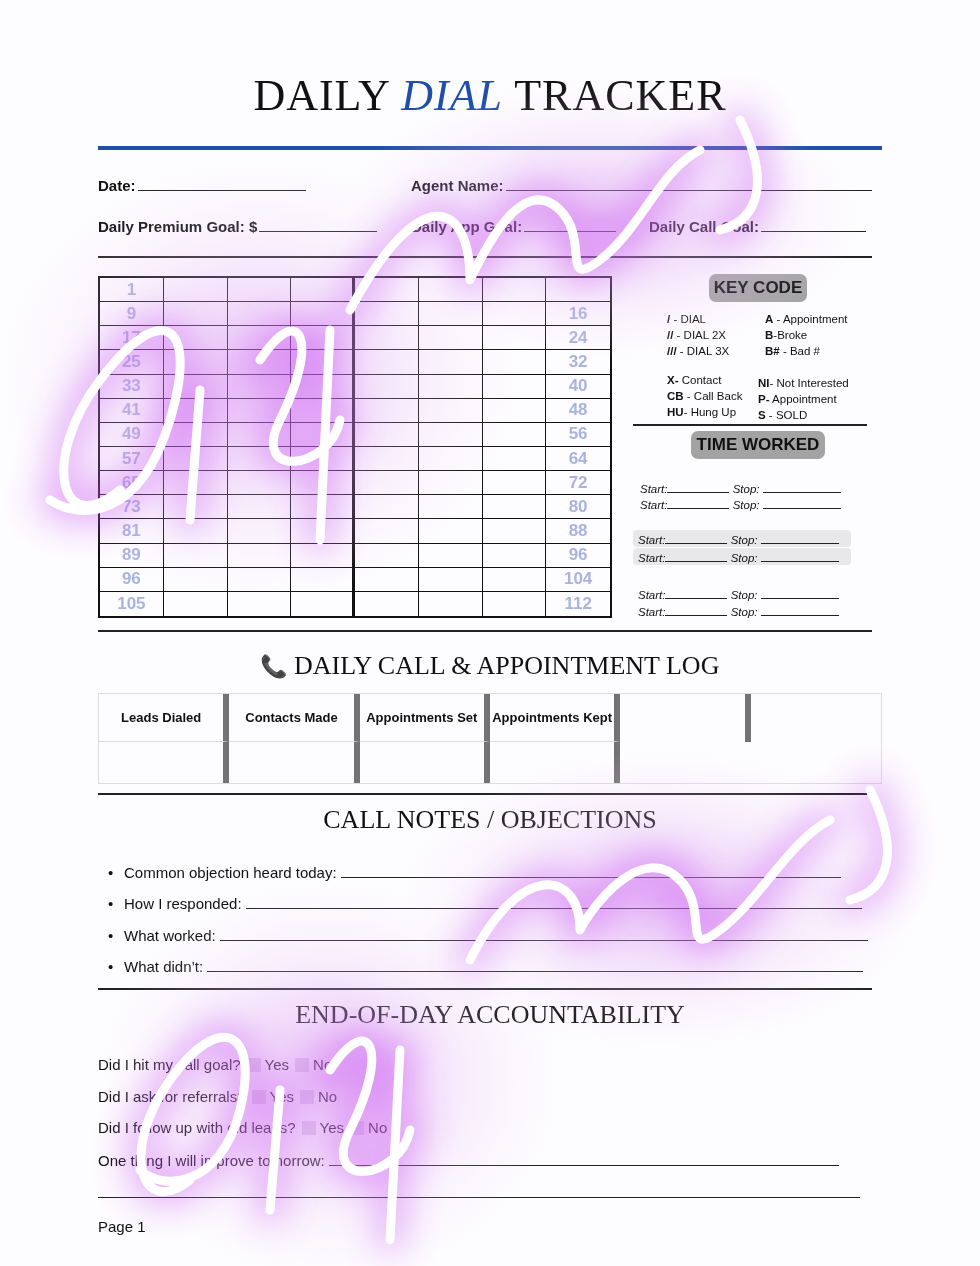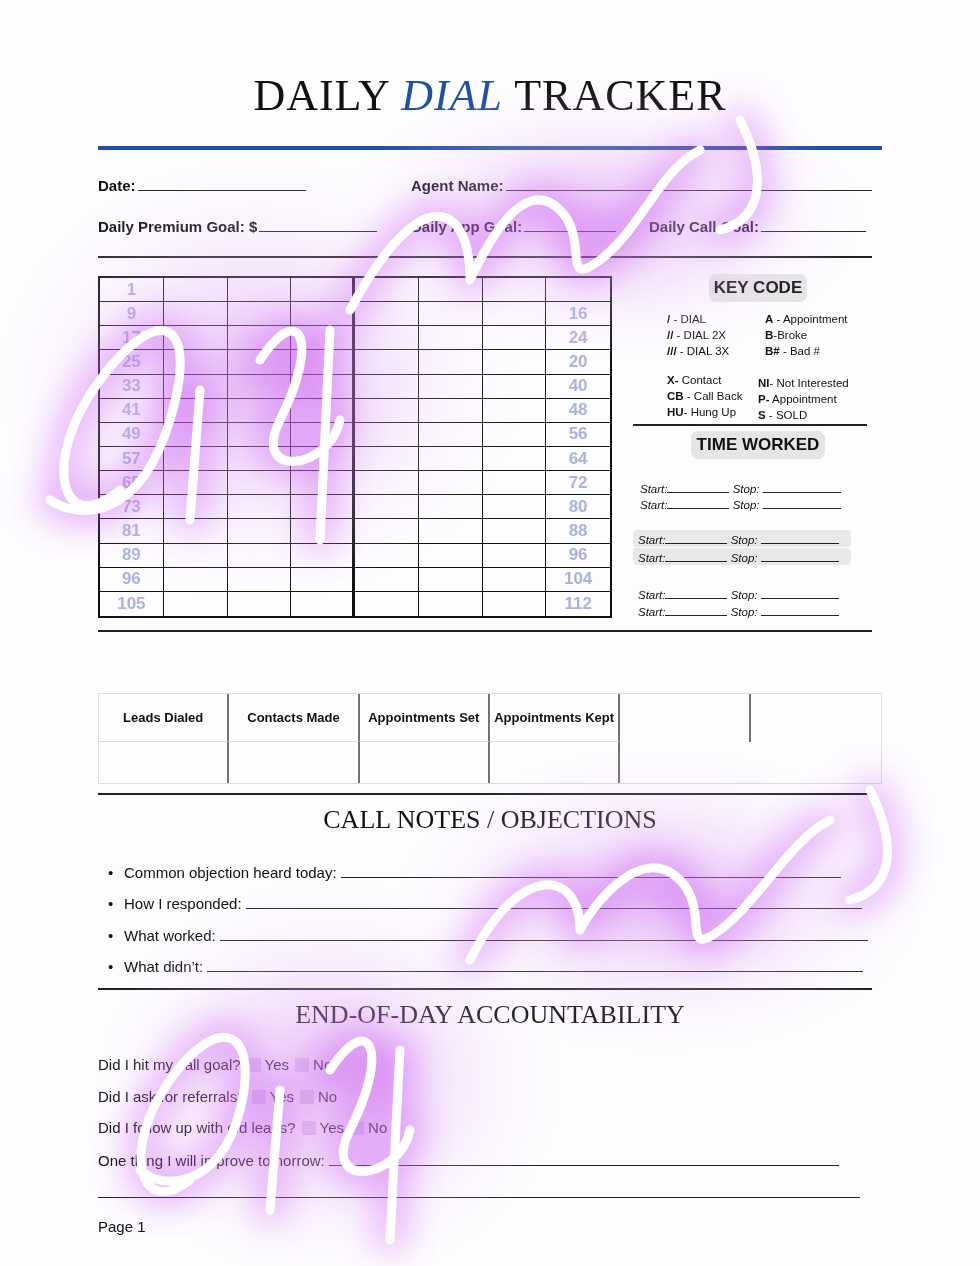--- a/index.html
+++ b/index.html
@@ -12,32 +12,32 @@
   .field .line{display:inline-block;border-bottom:1.5px solid #222;height:14px;vertical-align:baseline;margin-left:2px;}
   .hr{position:absolute;left:98px;width:774px;height:0;border-top:2.5px solid #222;}
   .hr.short{width:234px;}
   
   .grid{position:absolute;left:98px;top:276px;width:514px;height:342px;border:2px solid #111;box-sizing:border-box;display:grid;grid-template-columns:repeat(8,1fr);grid-template-rows:repeat(14,1fr);}
   .cell{border-right:1.5px solid #111;border-bottom:1.5px solid #111;font-weight:bold;color:#a9b3de;font-size:17px;display:flex;align-items:center;justify-content:center;box-sizing:border-box;}
   .cell:nth-child(8n){border-right:none;}
   .cell:nth-child(8n+4){border-right:3px solid #111;}
   .grid .cell.lastrow{border-bottom:none;}
   
-  .pill{position:absolute;background:#e5e5e5;border-radius:7px;font-weight:bold;font-size:17px;color:#111;text-align:center;line-height:28px;height:28px;}
+  .pill{position:absolute;background:#a3a3a3;border-radius:7px;font-weight:bold;font-size:17px;color:#111;text-align:center;line-height:28px;height:28px;}
   .key{position:absolute;font-size:11.5px;color:#111;line-height:16px;white-space:nowrap;}
   .key b{font-weight:bold;}
   .tw{position:absolute;font-size:11.5px;color:#111;white-space:nowrap;font-style:italic;}
   .tw .u{display:inline-block;border-bottom:1px solid #222;height:10px;vertical-align:baseline;}
   .tw-band{position:absolute;left:633px;width:218px;height:17px;background:#e8e8ea;border-radius:4px;}
   
   .section-title{position:absolute;left:0;width:980px;text-align:center;font-family:"Liberation Serif",serif;font-size:26px;color:#111;}
   .phone{display:inline-block;margin-right:6px;font-size:22px;}
   
   .log{position:absolute;left:98px;top:693px;width:784px;height:91px;border:1px solid #ddd;box-sizing:border-box;display:grid;grid-template-columns:repeat(6,1fr);grid-template-rows:48px 1fr;}
-  .log div{border-right:2px solid #737373;border-bottom:1px solid #ddd;font-weight:bold;font-size:13px;display:flex;align-items:center;justify-content:center;text-align:center;line-height:17px;}
+  .log div{border-right:6px solid #737373;border-bottom:1px solid #ddd;font-weight:bold;font-size:13px;display:flex;align-items:center;justify-content:center;text-align:center;line-height:17px;}
   .log div:nth-child(6n){border-right:none;}
   .log .body{border-bottom:none;}
   
   .note{position:absolute;left:108px;font-size:15px;white-space:nowrap;}
   .note .bullet{display:inline-block;width:16px;}
   .note .u{display:inline-block;border-bottom:1px solid #222;height:12px;vertical-align:baseline;}
   .q{position:absolute;left:98px;font-size:15px;white-space:nowrap;}
   .box{display:inline-block;width:14px;height:14px;background:#e0d6ea;vertical-align:-2px;margin:0 4px 0 6px;}
   .u2{display:inline-block;border-bottom:1px solid #222;height:12px;vertical-align:baseline;}
   .pageno{position:absolute;left:98px;top:1218px;font-size:15px;}
@@ -98,21 +98,21 @@
       <div class="cell"></div>
       <div class="cell"></div>
       <div class="cell">24</div>
       <div class="cell">25</div>
       <div class="cell"></div>
       <div class="cell"></div>
       <div class="cell"></div>
       <div class="cell"></div>
       <div class="cell"></div>
       <div class="cell"></div>
-      <div class="cell">20</div>
+      <div class="cell">32</div>
       <div class="cell">33</div>
       <div class="cell"></div>
       <div class="cell"></div>
       <div class="cell"></div>
       <div class="cell"></div>
       <div class="cell"></div>
       <div class="cell"></div>
       <div class="cell">40</div>
       <div class="cell">41</div>
       <div class="cell"></div>
@@ -218,20 +218,23 @@
       <div class="tw" style="left: 640px; top: 482px;"><span>Start:</span><span class="u" style="width:62px"></span> <span>Stop:</span> <span class="u" style="width:78px"></span></div>
       <div class="tw" style="left: 640px; top: 498px;"><span>Start:</span><span class="u" style="width:62px"></span> <span>Stop:</span> <span class="u" style="width:78px"></span></div>
       <div class="tw" style="left: 638px; top: 533px;"><span>Start:</span><span class="u" style="width:62px"></span> <span>Stop:</span> <span class="u" style="width:78px"></span></div>
       <div class="tw" style="left: 638px; top: 551px;"><span>Start:</span><span class="u" style="width:62px"></span> <span>Stop:</span> <span class="u" style="width:78px"></span></div>
       <div class="tw" style="left: 638px; top: 588px;"><span>Start:</span><span class="u" style="width:62px"></span> <span>Stop:</span> <span class="u" style="width:78px"></span></div>
       <div class="tw" style="left: 638px; top: 605px;"><span>Start:</span><span class="u" style="width:62px"></span> <span>Stop:</span> <span class="u" style="width:78px"></span></div>
     </div>
 
   <div class="hr" style="top:630px;"></div>
 
+  <div class="section-title" style="top:651px;">
+    <span class="phone">📞</span><span>DAILY CALL &amp; APPOINTMENT LOG</span>
+  </div>
   <div class="log" id="log">
       <div>Leads Dialed</div>
       <div>Contacts Made</div>
       <div>Appointments Set</div>
       <div>Appointments Kept</div>
       <div class="body"></div>
       <div class="body"></div>
       <div class="body"></div>
       <div class="body"></div>
       <div class="body"></div>

